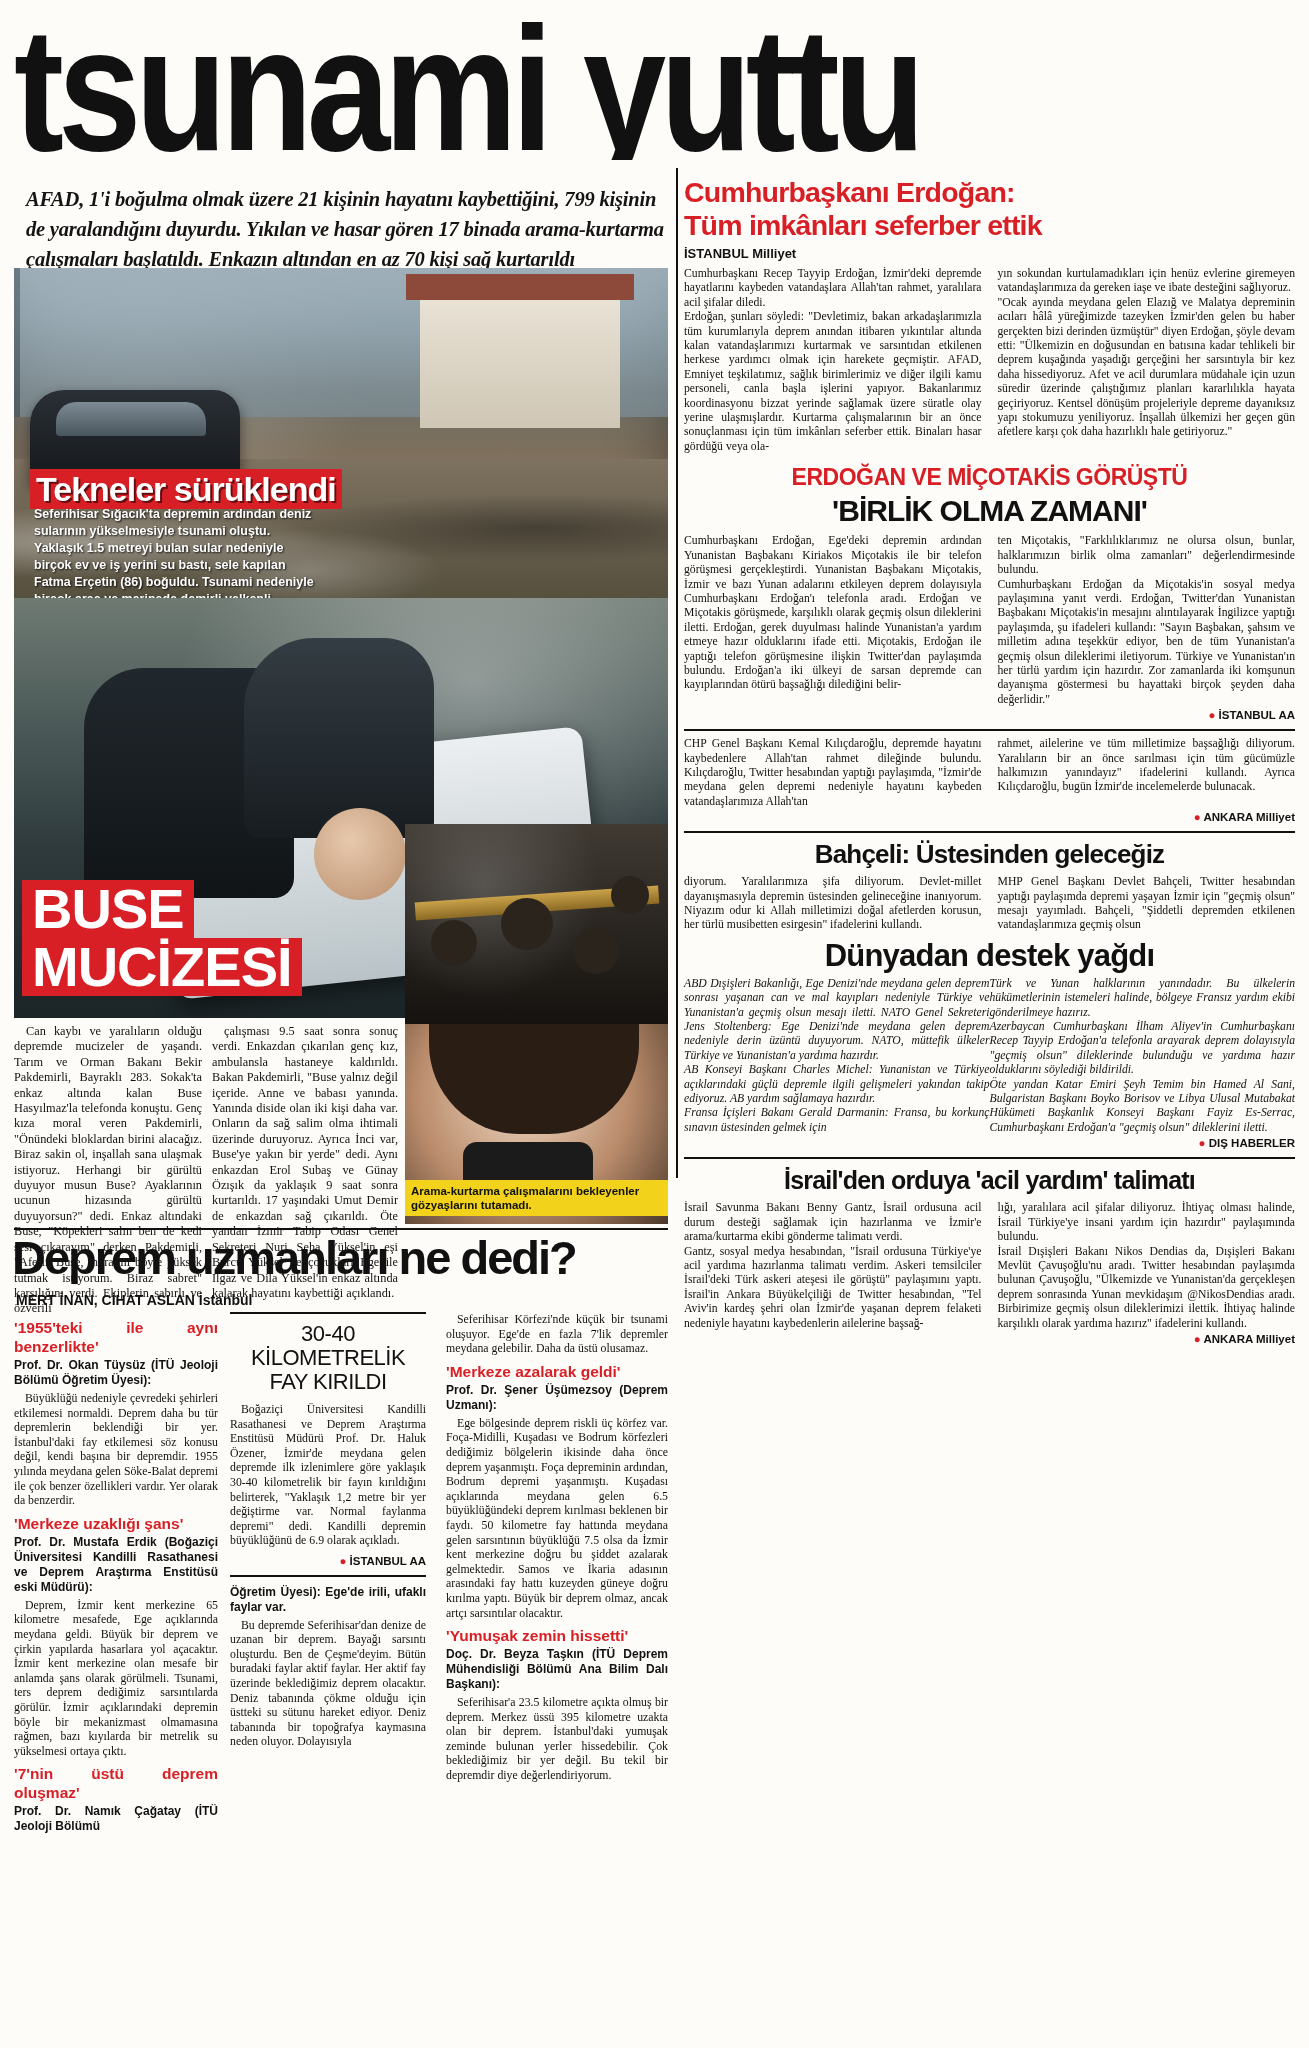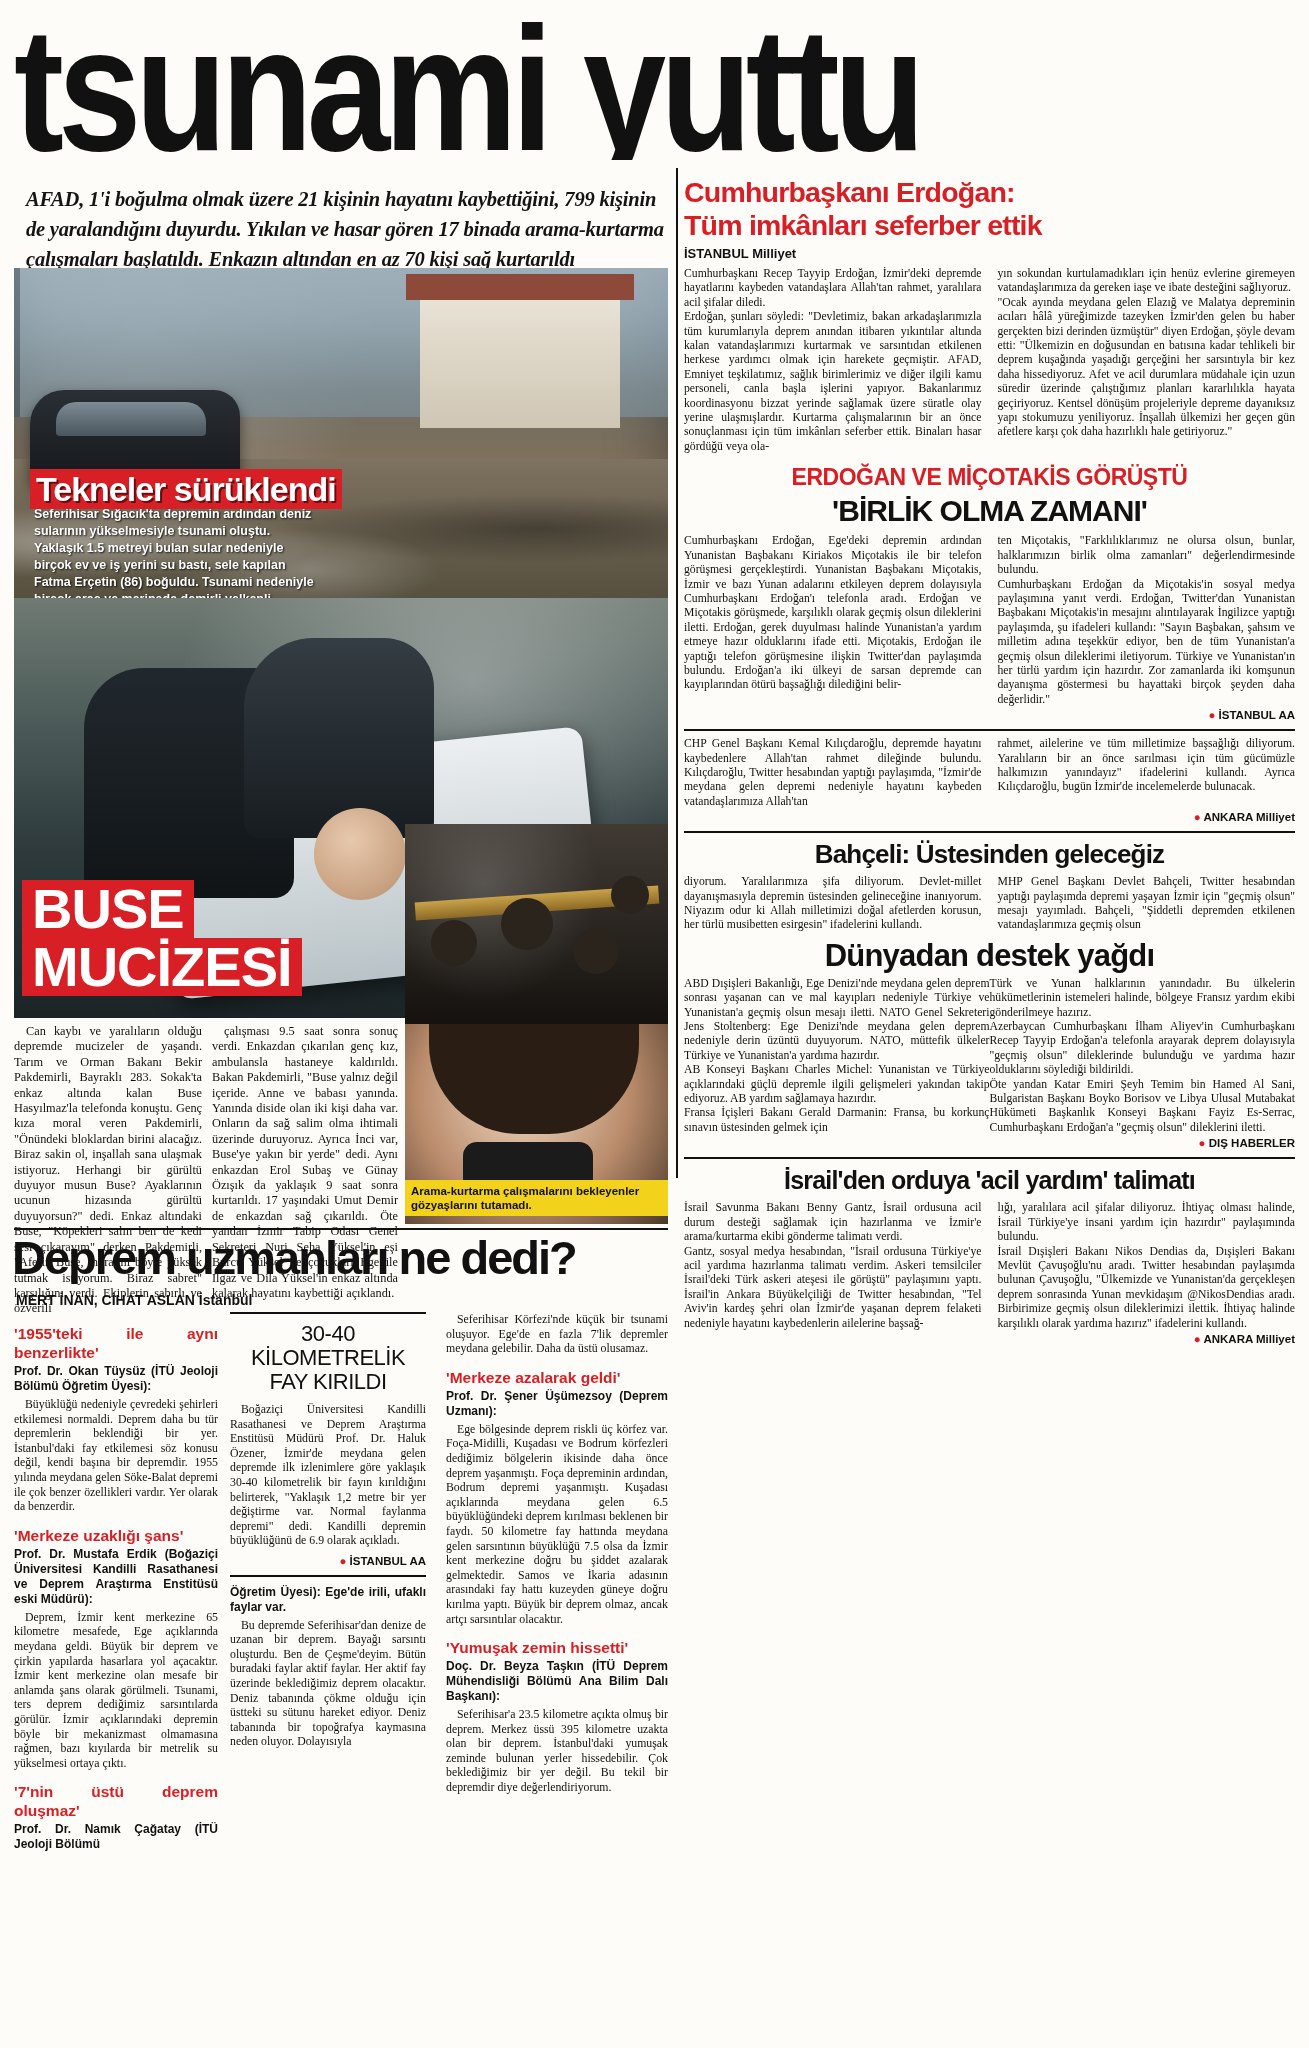--- a/index.html
+++ b/index.html
@@ -203,21 +203,21 @@
     font-weight:bold;font-size:14px;
   }
 
   .bottom-cols{position:absolute;left:14px;top:1312px;width:654px;height:720px;}
   .bcol{position:absolute;top:0;font-size:11.8px;line-height:14.6px;text-align:justify;}
   .bcol1{left:0;width:204px;}
   .bcol2{left:216px;width:196px;}
   .bcol3{left:432px;width:222px;}
   .sub-red{
     font-family:"Liberation Sans", sans-serif;
-    font-weight:bold;color:#d81f26;font-size:15.5px;line-height:19px;margin:12px 0 2px;
+    font-weight:bold;color:#d81f26;font-size:15.5px;line-height:19px;margin:6px 0 2px;
   }
   .sub-bold{
     font-family:"Liberation Sans", sans-serif;
     font-weight:bold;font-size:12px;line-height:15px;margin:0 0 3px;
   }
   .bcol p{margin:0 0 6px;text-indent:11px;}
   .boxhead{
     font-family:"Liberation Sans", sans-serif;
     font-weight:normal;font-size:22px;line-height:24px;color:#111;
     text-align:center;margin:0 0 8px;letter-spacing:-.5px;
@@ -402,21 +402,21 @@
     <div class="rblock">
       <div class="rhead-black-c" style="margin-top:0;">Bahçeli: Üstesinden geleceğiz</div>
       <div style="display:flex;gap:16px;">
         <div style="flex:1;font-size:11.7px;line-height:14.4px;text-align:justify;">diyorum. Yaralılarımıza şifa diliyorum. Devlet-millet dayanışmasıyla depremin üstesinden gelineceğine inanıyorum. Niyazım odur ki Allah milletimizi doğal afetlerden korusun, her türlü musibetten esirgesin" ifadelerini kullandı.</div>
         <div style="flex:1;font-size:11.7px;line-height:14.4px;text-align:justify;">MHP Genel Başkanı Devlet Bahçeli, Twitter hesabından yaptığı paylaşımda depremi yaşayan İzmir için "geçmiş olsun" mesajı yayımladı. Bahçeli, "Şiddetli depremden etkilenen vatandaşlarımıza geçmiş olsun</div>
       </div>
     </div>
 
     <div class="rblock">
       <div class="rhead-black-c" style="font-size:31px;">Dünyadan destek yağdı</div>
-      <div style="display:flex;gap:0;">
+      <div style="display:flex;gap:0;font-style:italic;">
         <div style="flex:1;font-size:11.7px;line-height:14.4px;text-align:justify;white-space:pre-line;">ABD Dışişleri Bakanlığı, Ege Denizi'nde meydana gelen deprem sonrası yaşanan can ve mal kayıpları nedeniyle Türkiye ve Yunanistan'a geçmiş olsun mesajı iletti. NATO Genel Sekreteri Jens Stoltenberg: Ege Denizi'nde meydana gelen deprem nedeniyle derin üzüntü duyuyorum. NATO, müttefik ülkeler Türkiye ve Yunanistan'a yardıma hazırdır.
 AB Konseyi Başkanı Charles Michel: Yunanistan ve Türkiye açıklarındaki güçlü depremle ilgili gelişmeleri yakından takip ediyoruz. AB yardım sağlamaya hazırdır.
 Fransa İçişleri Bakanı Gerald Darmanin: Fransa, bu korkunç sınavın üstesinden gelmek için</div>
         <div style="flex:1;font-size:11.7px;line-height:14.4px;text-align:justify;white-space:pre-line;">Türk ve Yunan halklarının yanındadır. Bu ülkelerin hükümetlerinin istemeleri halinde, bölgeye Fransız yardım ekibi gönderilmeye hazırız.
 Azerbaycan Cumhurbaşkanı İlham Aliyev'in Cumhurbaşkanı Recep Tayyip Erdoğan'a telefonla arayarak deprem dolayısıyla "geçmiş olsun" dileklerinde bulunduğu ve yardıma hazır olduklarını söylediği bildirildi.
 Öte yandan Katar Emiri Şeyh Temim bin Hamed Al Sani, Bulgaristan Başkanı Boyko Borisov ve Libya Ulusal Mutabakat Hükümeti Başkanlık Konseyi Başkanı Fayiz Es-Serrac, Cumhurbaşkanı Erdoğan'a "geçmiş olsun" dileklerini iletti.</div>
       </div>
       <div class="endsrc" style="text-align:right;margin-top:2px;">
         <span class="dot">●</span>
         <span>DIŞ HABERLER</span>

